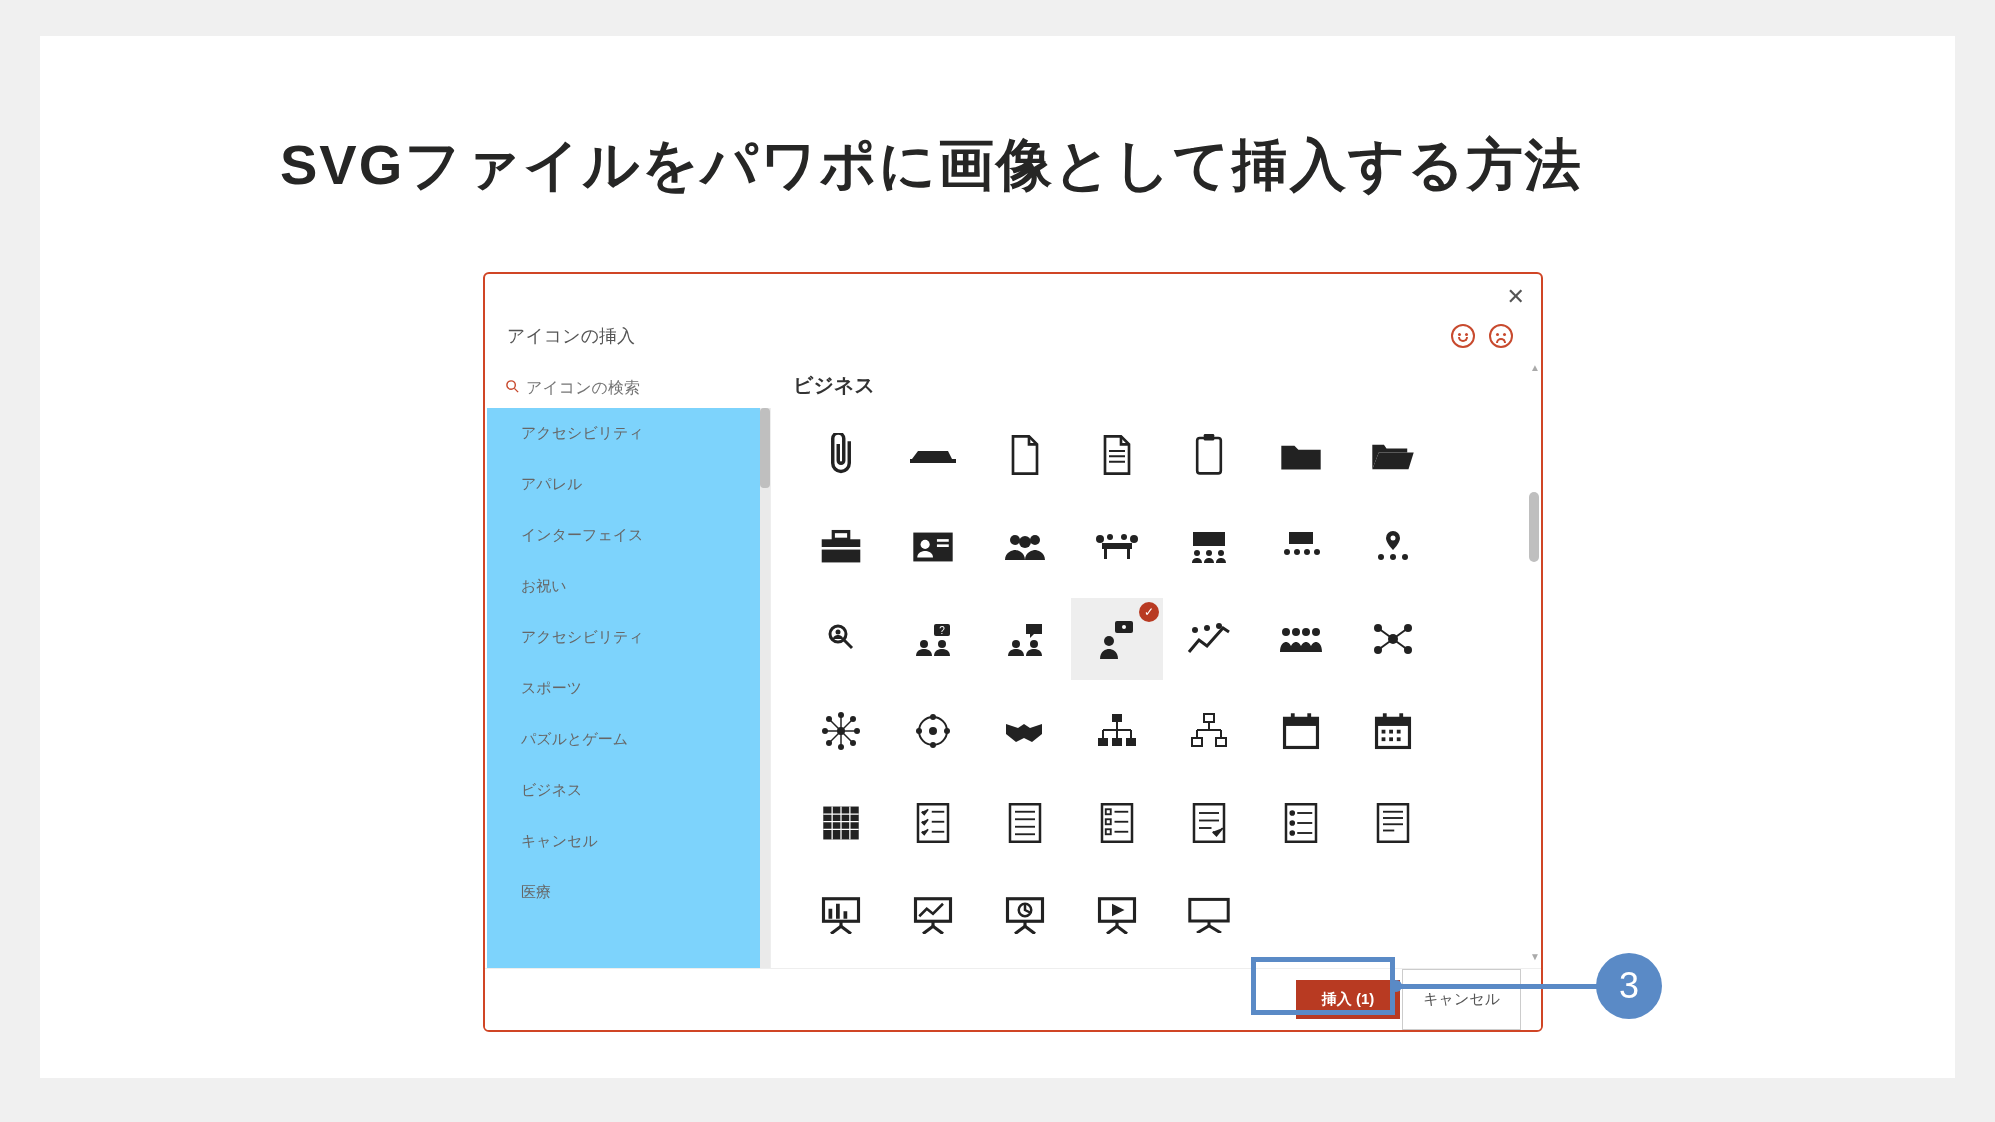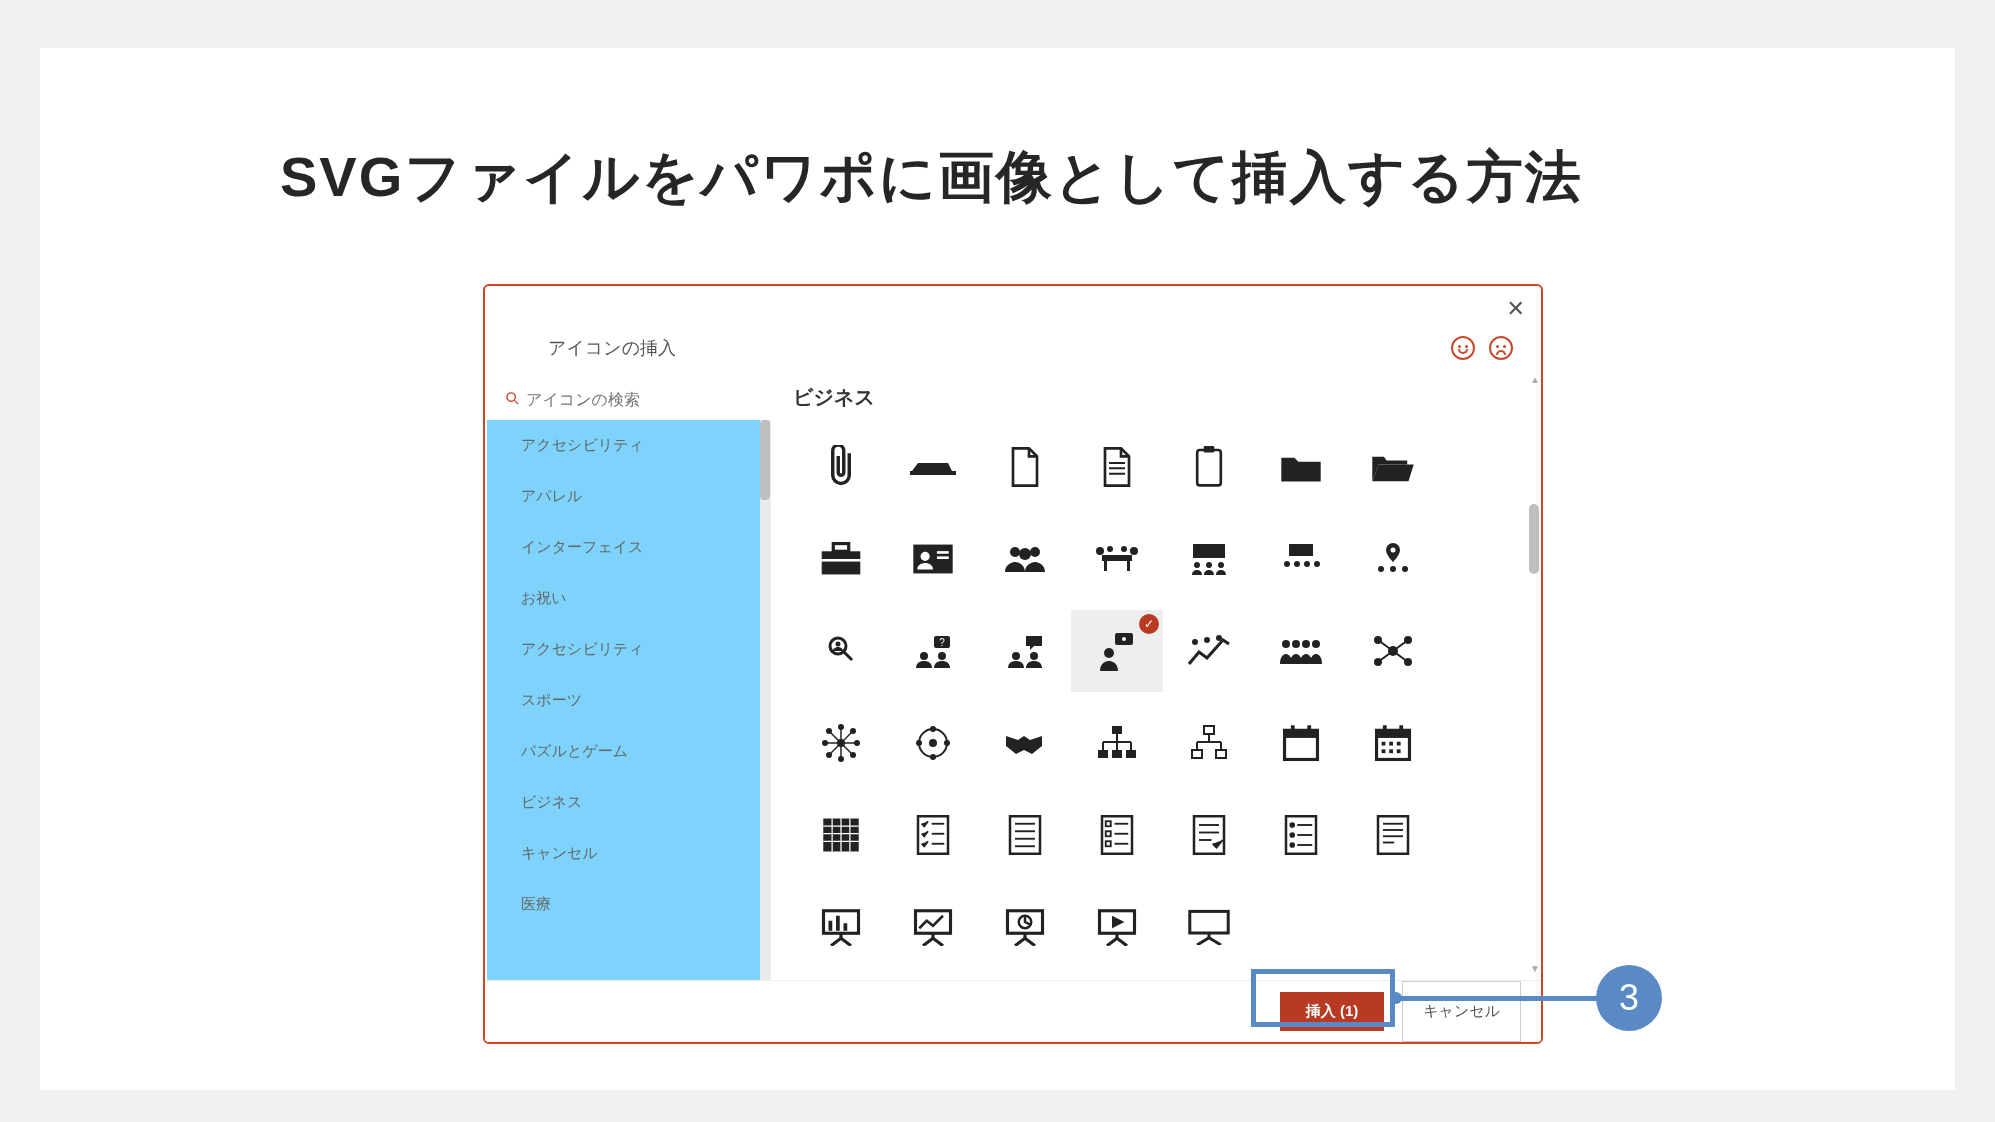--- a/index.html
+++ b/index.html
@@ -6,21 +6,21 @@
   body {
     font-family: "Yu Gothic", "Hiragino Kaku Gothic ProN", "Meiryo", sans-serif;
     background: #f0f0f0;
     width: 1995px;
     height: 1122px;
     position: relative;
   }
   .slide {
     position: absolute;
     left: 40px;
-    top: 48px;
+    top: 36px;
     width: 1915px;
     height: 1042px;
     background: #fff;
   }
   .title {
     position: absolute;
     left: 240px;
     top: 92px;
     font-size: 56px;
     font-weight: 700;
@@ -95,21 +95,20 @@
     border-radius: 10px 10px 0 0;
     bottom: 3px;
     left: 5px;
   }
   .dialog-title {
     position: absolute;
     left: 22px;
     top: 50px;
     font-size: 18px;
     color: #555;
-    margin-left: 41px;
   }
   .search-row {
     position: absolute;
     left: 12px;
     top: 94px;
     width: 278px;
     height: 40px;
     display: flex;
     align-items: center;
     padding-left: 8px;
@@ -237,21 +236,21 @@
   .footer {
     position: absolute;
     left: 0;
     bottom: 0;
     width: 100%;
     height: 62px;
     display: flex;
     justify-content: flex-end;
     align-items: center;
     padding-right: 20px;
-    gap: 18px;
+    gap: 2px;
     border-top: 1px solid #eee;
     background: #fff;
   }
   .btn-insert {
     background: #b83a22;
     color: #fff;
     border: none;
     padding: 10px 26px;
     font-size: 15px;
     font-weight: bold;

